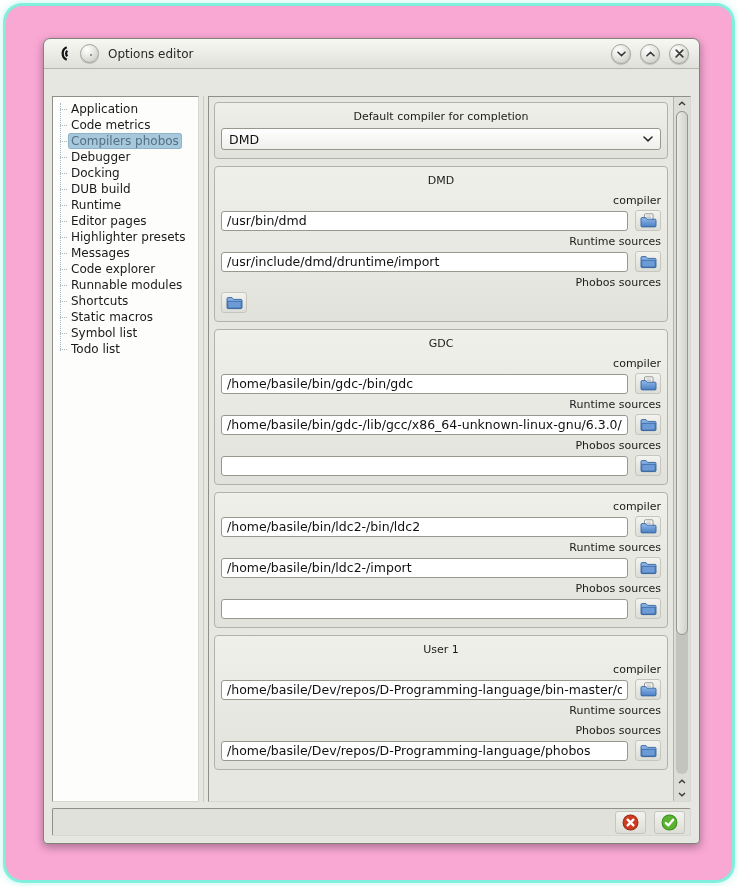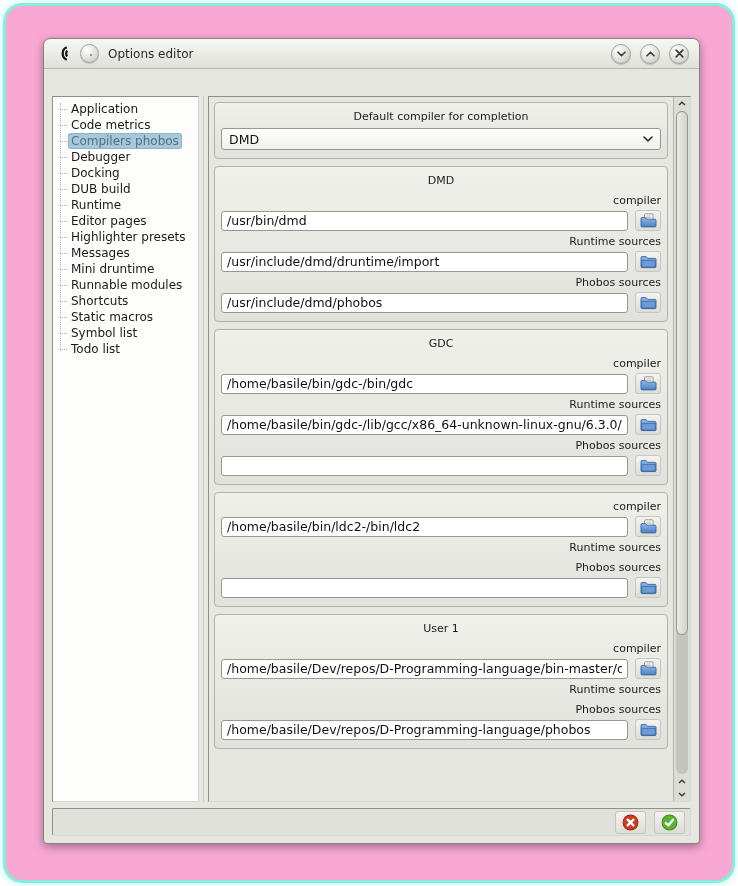--- a/index.html
+++ b/index.html
@@ -169,21 +169,21 @@
               <div class="tree-item"><span class="ti-label">Application</span></div>
               <div class="tree-item"><span class="ti-label">Code metrics</span></div>
               <div class="tree-item selected"><span class="ti-label">Compilers phobos</span></div>
               <div class="tree-item"><span class="ti-label">Debugger</span></div>
               <div class="tree-item"><span class="ti-label">Docking</span></div>
               <div class="tree-item"><span class="ti-label">DUB build</span></div>
               <div class="tree-item"><span class="ti-label">Runtime</span></div>
               <div class="tree-item"><span class="ti-label">Editor pages</span></div>
               <div class="tree-item"><span class="ti-label">Highlighter presets</span></div>
               <div class="tree-item"><span class="ti-label">Messages</span></div>
-              <div class="tree-item"><span class="ti-label">Mini druntime</span></div>
+              <div class="tree-item"><span class="ti-label">Code explorer</span></div>
               <div class="tree-item"><span class="ti-label">Runnable modules</span></div>
               <div class="tree-item"><span class="ti-label">Shortcuts</span></div>
               <div class="tree-item"><span class="ti-label">Static macros</span></div>
               <div class="tree-item"><span class="ti-label">Symbol list</span></div>
               <div class="tree-item"><span class="ti-label">Todo list</span></div>
             </div>
         </div>
 
         <div class="splitter"></div>
 
@@ -223,21 +223,20 @@
       <button class="icon-btn">
         <svg width="17" height="14" viewBox="0 0 17 14">
           <path d="M1 2.6 C1 2 1.4 1.6 2 1.6 H6 L7.6 3.4 H15 C15.6 3.4 16 3.8 16 4.4 V11.6 C16 12.2 15.6 12.6 15 12.6 H2 C1.4 12.6 1 12.2 1 11.6 Z" fill="url(#foldg)" stroke="#33639e" stroke-width="0.9"></path>
           <path d="M1.8 5.4 H15.2 V11.5 C15.2 11.8 15 12 14.7 12 H2.3 C2 12 1.8 11.8 1.8 11.5 Z" fill="#6d9bd6" stroke="#33639e" stroke-width="0.7"></path>
         </svg>
       </button>
     </div>
 
     <div class="field-label">Phobos sources</div>
     <div class="field-row">
-      <input class="path-input" type="text" value="/usr/include/dmd/phobos" style="">
       <button class="icon-btn">
         <svg width="17" height="14" viewBox="0 0 17 14">
           <path d="M1 2.6 C1 2 1.4 1.6 2 1.6 H6 L7.6 3.4 H15 C15.6 3.4 16 3.8 16 4.4 V11.6 C16 12.2 15.6 12.6 15 12.6 H2 C1.4 12.6 1 12.2 1 11.6 Z" fill="url(#foldg)" stroke="#33639e" stroke-width="0.9"></path>
           <path d="M1.8 5.4 H15.2 V11.5 C15.2 11.8 15 12 14.7 12 H2.3 C2 12 1.8 11.8 1.8 11.5 Z" fill="#6d9bd6" stroke="#33639e" stroke-width="0.7"></path>
         </svg>
       </button>
     </div>
   </div>
 
   <div class="group">
@@ -288,20 +287,29 @@
         <svg width="17" height="15" viewBox="0 0 17 15">
           <rect x="4.5" y="0.8" width="8.5" height="8.2" rx="1" fill="#fbfbf9" stroke="#8a8a84" stroke-width="0.9"></rect>
           <line x1="6.3" y1="3" x2="11.2" y2="3" stroke="#a9aeb6" stroke-width="0.8"></line>
           <line x1="6.3" y1="4.6" x2="11.2" y2="4.6" stroke="#a9aeb6" stroke-width="0.8"></line>
           <path d="M1 5.6 C1 5 1.4 4.6 2 4.6 H5.6 L7 6.2 H15 C15.6 6.2 16 6.6 16 7.2 V12.9 C16 13.5 15.6 13.9 15 13.9 H2 C1.4 13.9 1 13.5 1 12.9 Z" fill="url(#foldg)" stroke="#33639e" stroke-width="0.9"></path>
         </svg>
       </button>
     </div>
 
     <div class="field-label">Runtime sources</div>
+    <div class="field-row">
+      <input class="path-input" type="text" value="/home/basile/bin/ldc2-/import" style="">
+      <button class="icon-btn">
+        <svg width="17" height="14" viewBox="0 0 17 14">
+          <path d="M1 2.6 C1 2 1.4 1.6 2 1.6 H6 L7.6 3.4 H15 C15.6 3.4 16 3.8 16 4.4 V11.6 C16 12.2 15.6 12.6 15 12.6 H2 C1.4 12.6 1 12.2 1 11.6 Z" fill="url(#foldg)" stroke="#33639e" stroke-width="0.9"></path>
+          <path d="M1.8 5.4 H15.2 V11.5 C15.2 11.8 15 12 14.7 12 H2.3 C2 12 1.8 11.8 1.8 11.5 Z" fill="#6d9bd6" stroke="#33639e" stroke-width="0.7"></path>
+        </svg>
+      </button>
+    </div>
 
     <div class="field-label">Phobos sources</div>
     <div class="field-row">
       <input class="path-input" type="text" value="" style="">
       <button class="icon-btn">
         <svg width="17" height="14" viewBox="0 0 17 14">
           <path d="M1 2.6 C1 2 1.4 1.6 2 1.6 H6 L7.6 3.4 H15 C15.6 3.4 16 3.8 16 4.4 V11.6 C16 12.2 15.6 12.6 15 12.6 H2 C1.4 12.6 1 12.2 1 11.6 Z" fill="url(#foldg)" stroke="#33639e" stroke-width="0.9"></path>
           <path d="M1.8 5.4 H15.2 V11.5 C15.2 11.8 15 12 14.7 12 H2.3 C2 12 1.8 11.8 1.8 11.5 Z" fill="#6d9bd6" stroke="#33639e" stroke-width="0.7"></path>
         </svg>
       </button>

